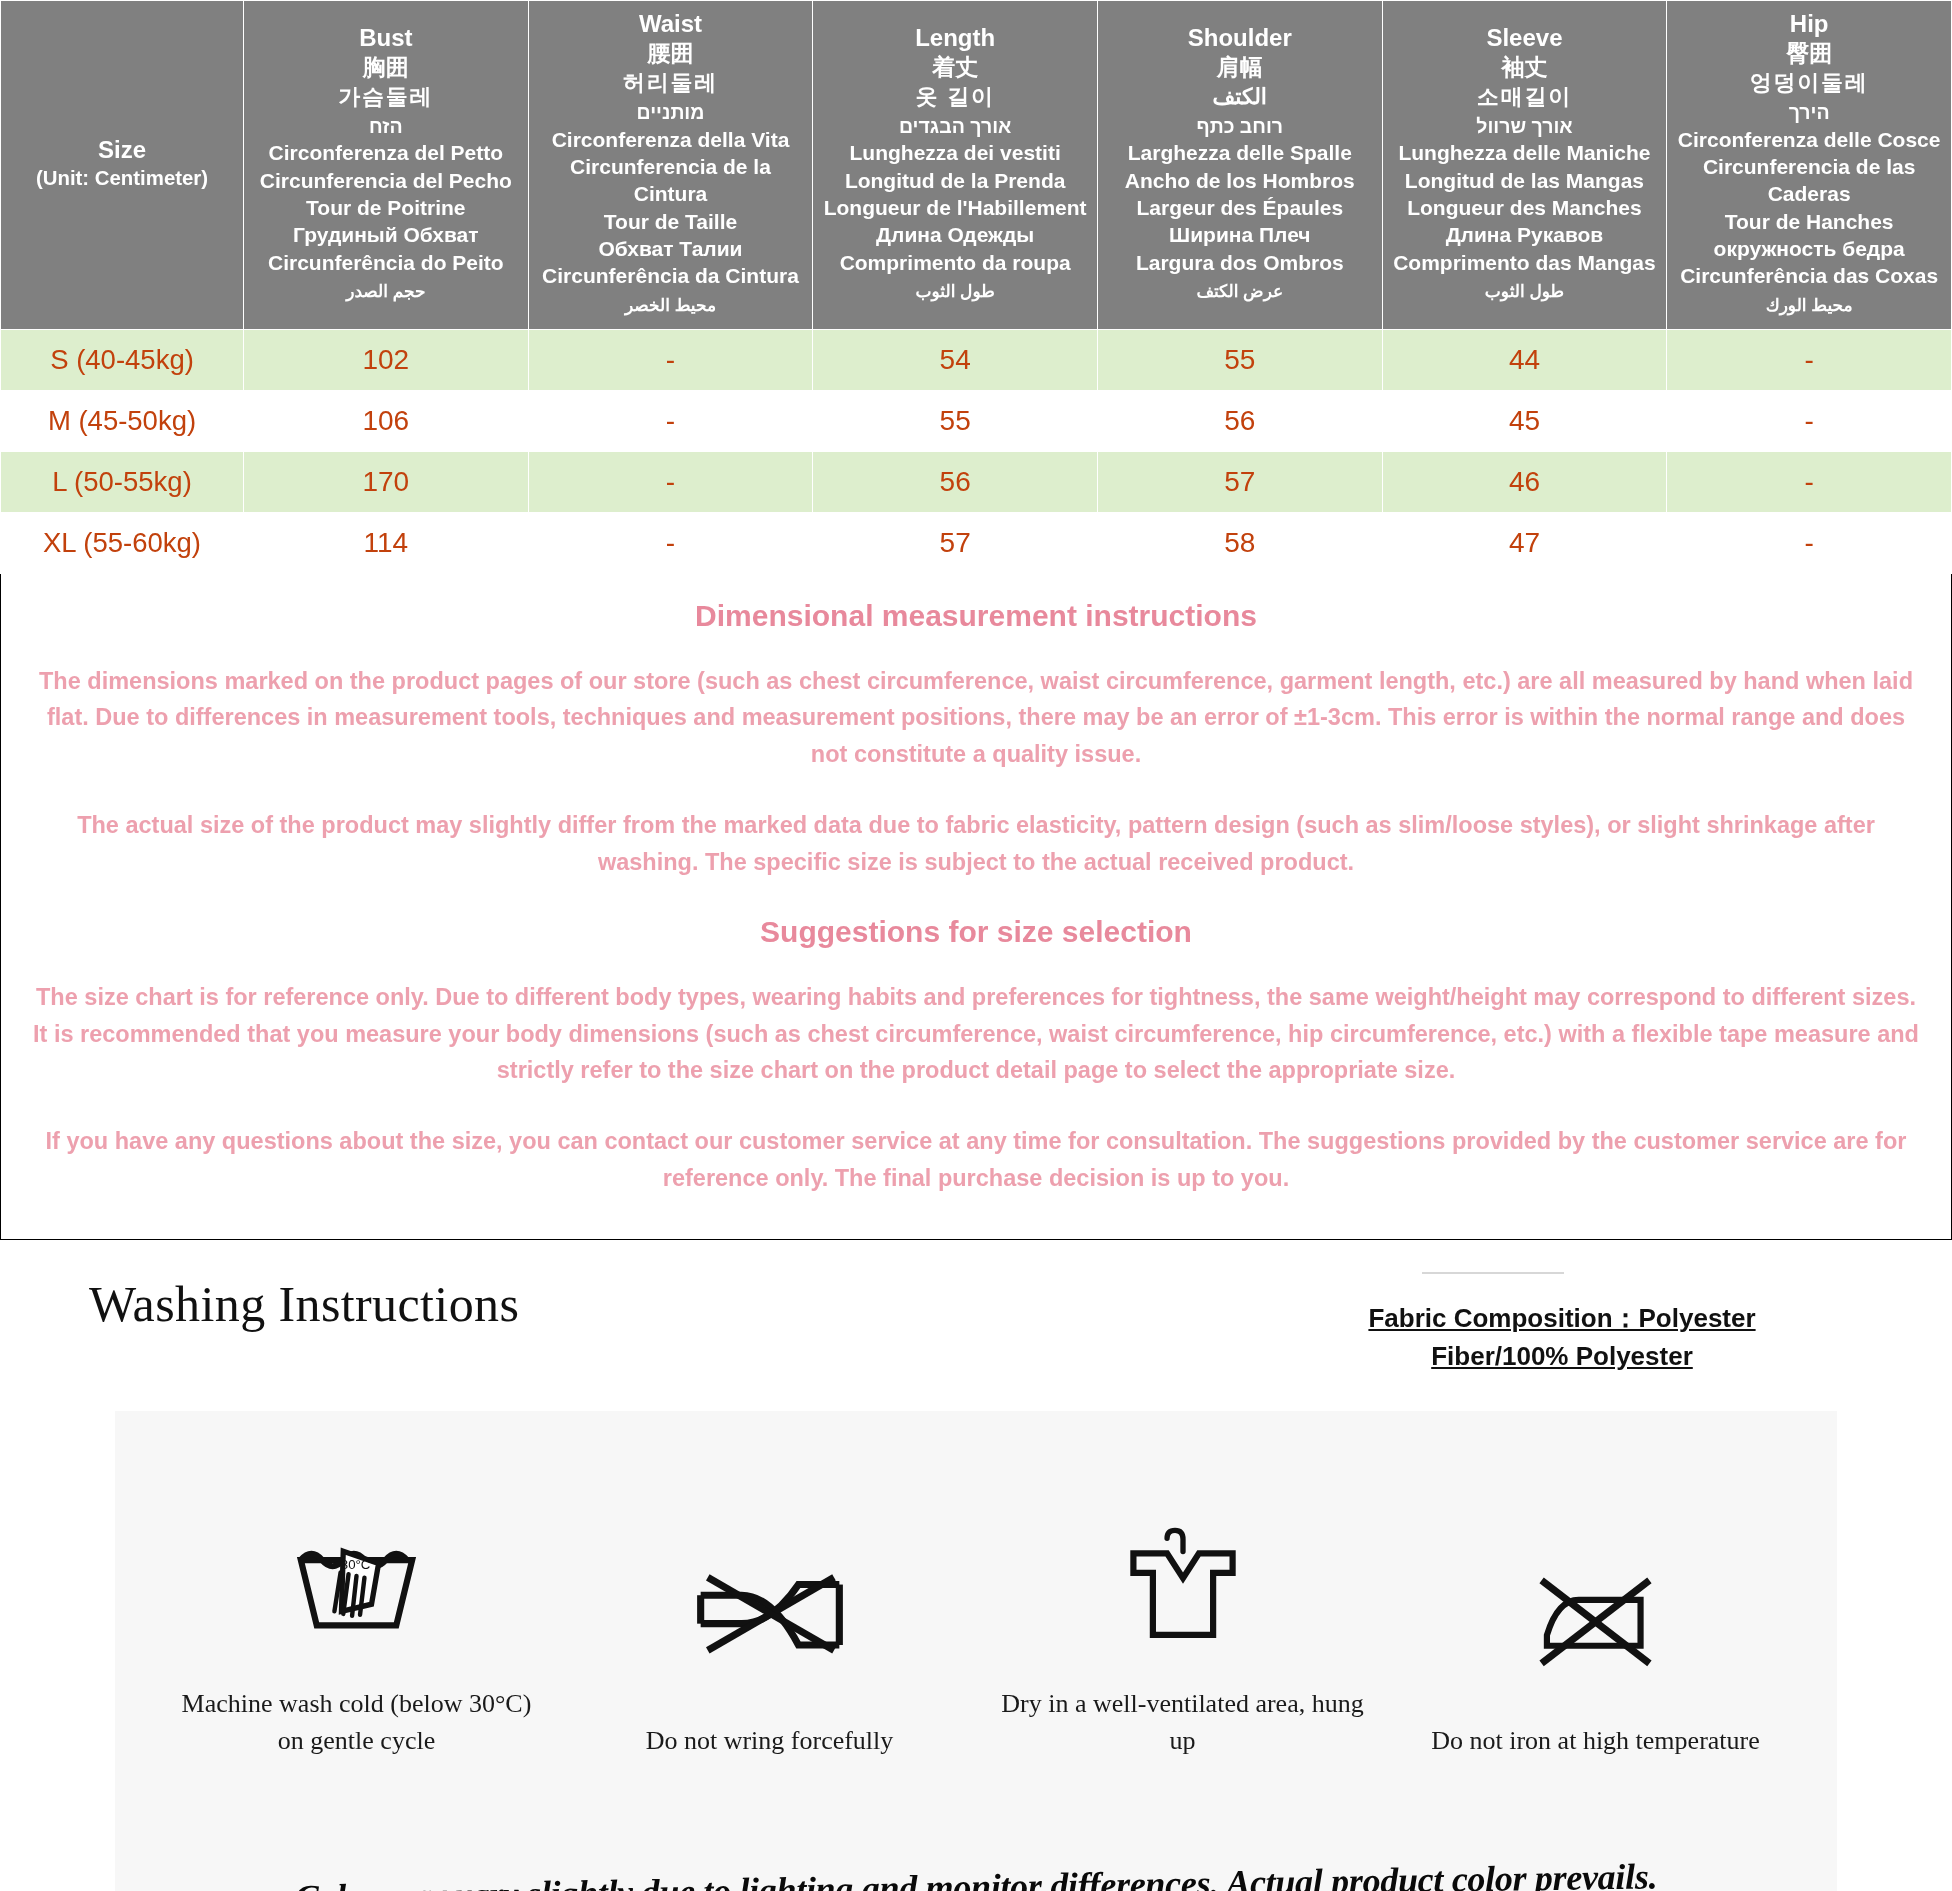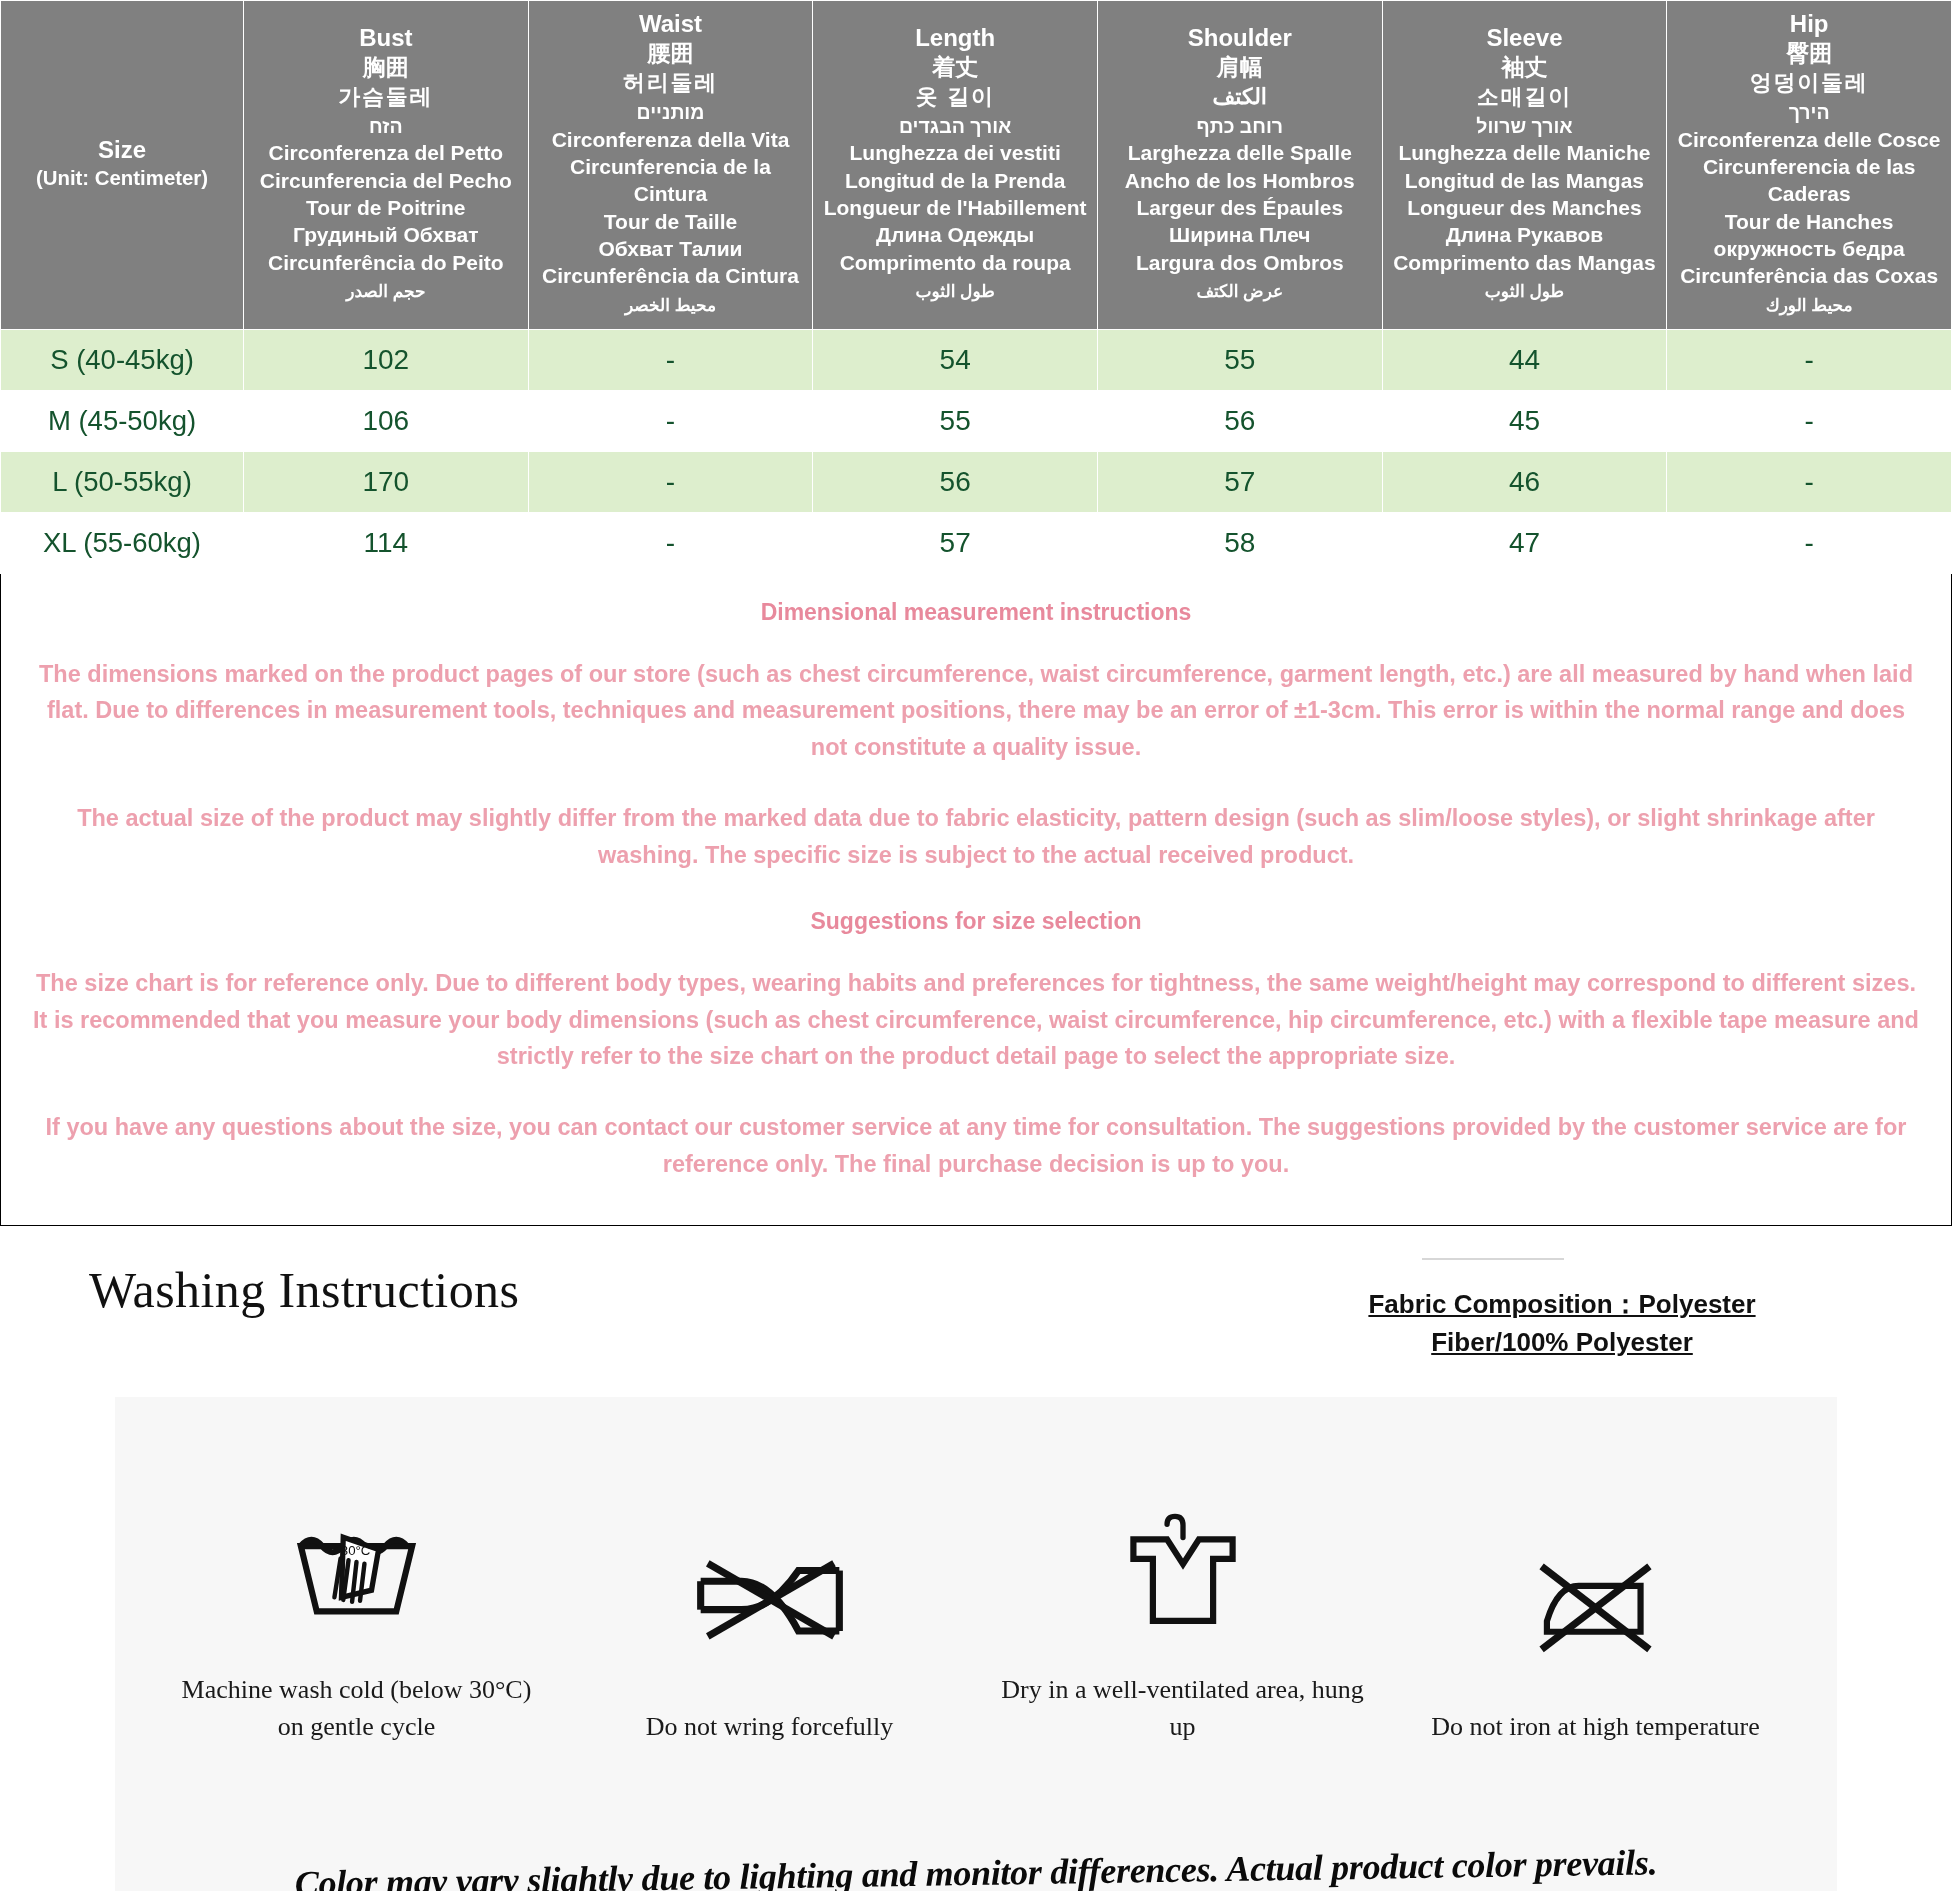--- a/index.html
+++ b/index.html
@@ -34,42 +34,42 @@
   .hdr-en { font-size: 24px; font-weight: bold; display:block; }
   .hdr-cjk { font-size: 23px; font-weight: bold; display:block; }
   .hdr-ko { font-size: 22px; font-weight: bold; display:block; letter-spacing: 1.8px;}
   .hdr-he { font-size: 19.5px; font-weight: bold; display:block; direction: rtl; margin-top:2.7px;}
   .hdr-line { font-size: 21px; font-weight: bold; display:block; }
   .hdr-ar { font-size: 17px; font-weight: bold; display:block; direction: rtl; margin-top:5.3px;}
   .size-unit { font-size: 20.4px; font-weight: bold; display:block; }
 
   tbody td {
     font-size: 28px;
-    color: #14532d;
+    color: #c2410c;
     padding: 14px 3.5px;
     border: 1.8px solid #000000;
     background: #ffffff;
     font-weight: normal;
   }
   tbody tr.alt td { background: #ddeecd; }
   tbody td.cell-size { text-align: center; font-size: 27.5px; }
 
   
   .notes {
     border-left: 1.8px solid #000;
     border-right: 1.8px solid #000;
     border-bottom: 1.8px solid #000;
     padding: 19.5px 14px 26.6px 14px;
     text-align: center;
     background: #fff;
   }
   .note-heading {
     color: #e8899c;
     font-weight: bold;
-    font-size: 23px;
+    font-size: 30px;
     margin: 5.3px 0 30px 0;
     text-align: center;
   }
   .note-para {
     color: #eda0ae;
     font-weight: bold;
     font-size: 23.5px;
     line-height: 1.55;
     margin: 0 0 35px 0;
     padding: 0 12.4px;

